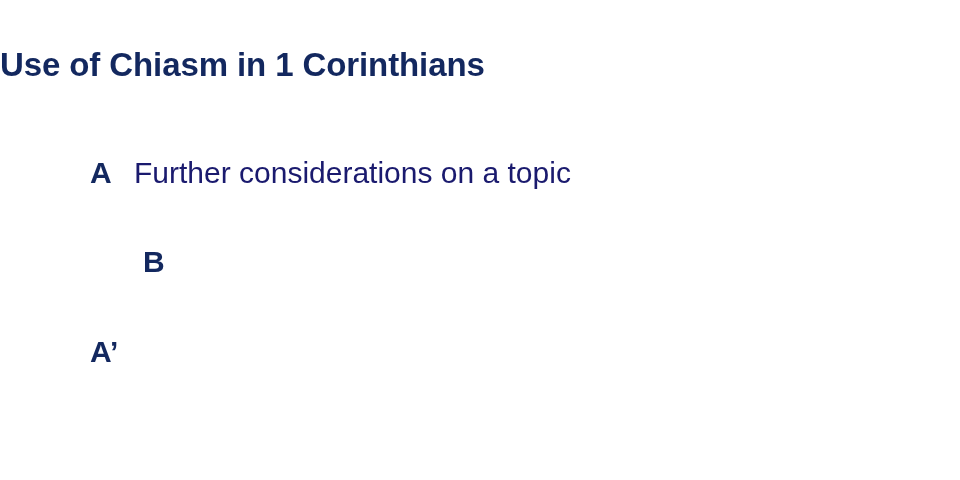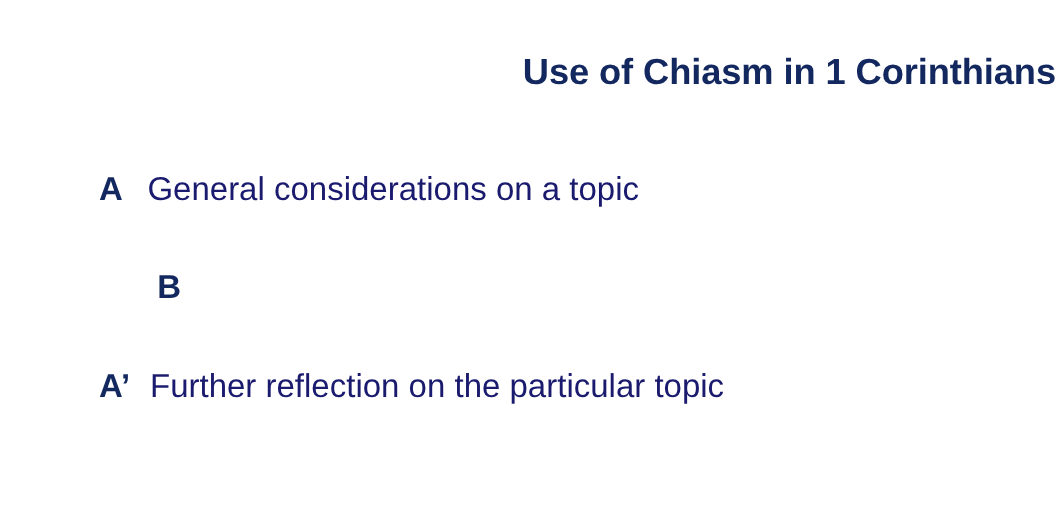--- a/index.html
+++ b/index.html
@@ -22,21 +22,21 @@
     background: #ffffff;
     box-sizing: border-box;
   }
 
   
   .slide-title {
     position: absolute;
     top: 46px;
     left: 0;
     width: 960px;
-    text-align: right;
+    text-align: left;
     font-size: 33px;
     font-weight: bold;
     color: #13285F;
     letter-spacing: -0.1px;
     line-height: 1.18;
     white-space: nowrap;
   }
 
   
   .outline {
@@ -100,31 +100,30 @@
 <body>
 
 <div class="slide">
 
   <div class="slide-title">Use of Chiasm in 1 Corinthians</div>
 
   <div class="outline">
 
     <div class="outline-entry entry-level-a">
       <span class="entry-marker">A</span>
-      <span class="entry-text">General considerations on a topic</span>
+      <span class="entry-text">Further considerations on a topic</span>
     </div>
 
     <div class="gap-a-b"></div>
 
     <div class="outline-entry entry-level-b">
       <span class="entry-marker">B</span>
     </div>
 
     <div class="gap-b-aprime"></div>
 
     <div class="outline-entry entry-level-a">
       <span class="entry-marker">A’</span>
-      <span class="entry-text">Further reflection on the particular topic</span>
     </div>
 
   </div>
 
 </div>
 
 </body></html>

